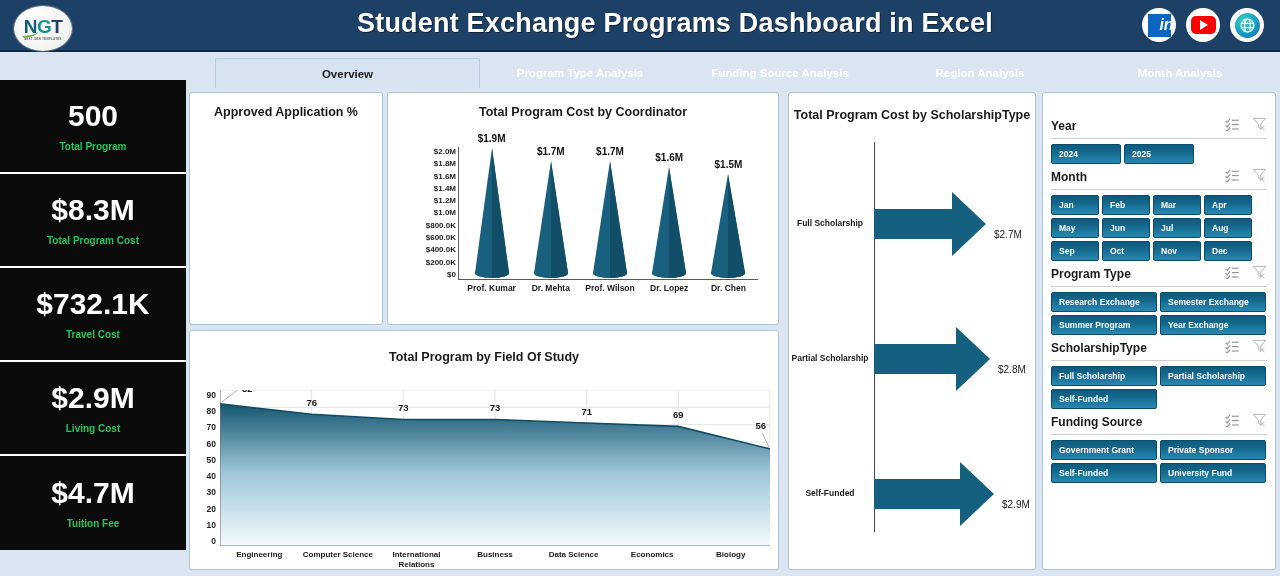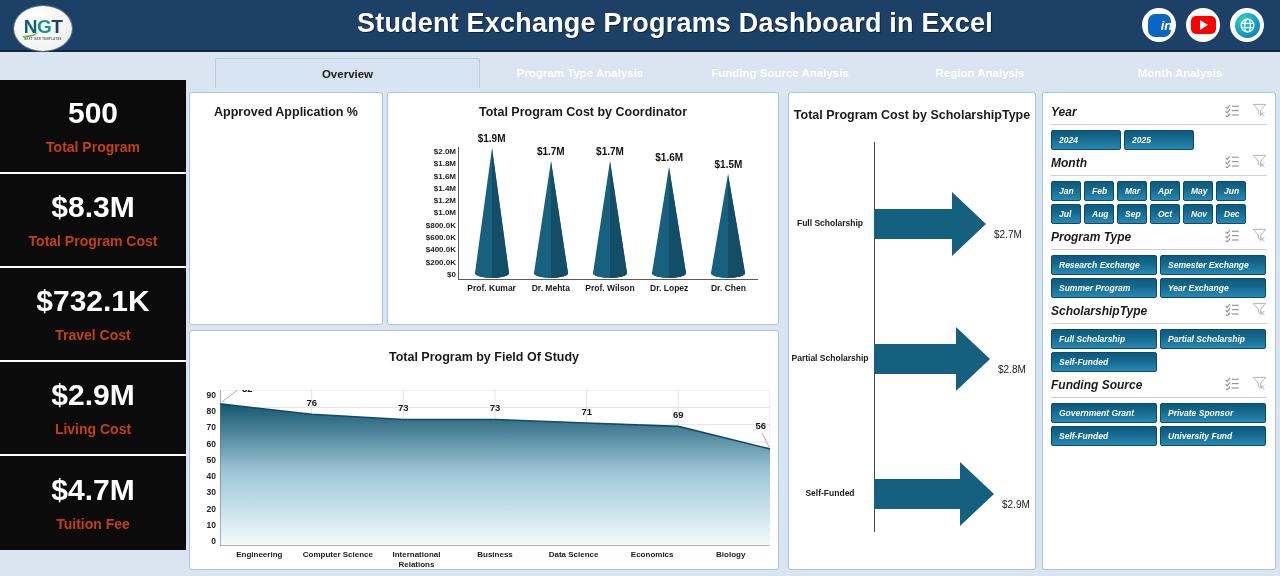--- a/index.html
+++ b/index.html
@@ -41,22 +41,22 @@
     position: absolute; left: 8px; top: 24px; width: 16px; height: 7px;
     border-bottom: 2px solid #6cb33f; border-radius: 0 0 60% 20%;
     transform: rotate(-8deg);
   }
 
   .socials { position: absolute; right: 16px; top: 8px; display: flex; gap: 10px; }
   .social {
     width: 34px; height: 34px; border-radius: 50%; background: #ffffff;
     display: flex; align-items: center; justify-content: center;
   }
-  .s-in { width: 23px; height: 23px; border-radius: 7px; background: #0a66c2;
-          color: #fff; font-size: 13px; font-weight: bold; display:flex;
+  .s-in { width: 23px; height: 23px; border-radius: 0; background: #0a66c2;
+          color: #fff; font-size: 16px; font-weight: bold; display:flex;
           align-items:center; justify-content:center; font-style: italic; padding-left: 15px;}
   .s-yt { width: 25px; height: 18px; border-radius: 5px; background: #ff0000;
           display:flex; align-items:center; justify-content:center; }
   .s-yt-tri { width: 0; height: 0; border-left: 8px solid #fff;
               border-top: 5px solid transparent; border-bottom: 5px solid transparent; margin-left:2px;}
   .s-web { width: 25px; height: 25px; border-radius: 50%;
            background: radial-gradient(circle at 35% 30%, #34d3c2 0%, #1aa7c6 45%, #1565a8 100%);
            display:flex; align-items:center; justify-content:center; color:#fff; font-size:15px; }
 
   
@@ -75,21 +75,21 @@
 
   
   .kpis { position: absolute; left: 0; top: 80px; width: 186px; height: 482px; }
   .kpi {
     position: relative; width: 186px; height: 94px; background: #0b0b0b;
     display: flex; flex-direction: column; align-items: center; justify-content: center;
     border-bottom: 2px solid #ffffff;
   }
   .kpi:last-child { border-bottom: none; }
   .kpi-value { font-size: 30px; font-weight: bold; color: #ffffff; line-height: 1.05; }
-  .kpi-label { font-size: 14px; font-weight: bold; color: #c2410c; margin-top: 10px; }
+  .kpi-label { font-size: 10px; font-weight: bold; color: #22c55e; margin-top: 10px; }
 
   
   .card {
     position: absolute; background: #ffffff;
     border: 1px solid #a9c6dd; border-radius: 3px;
   }
   .card-title {
     text-align: center; font-size: 12.5px; font-weight: bold; color: #1a1a1a;
     font-family: "Liberation Sans", sans-serif;
   }
@@ -183,36 +183,36 @@
   .arrow-lbl {
     position:absolute; left:0; width:82px; top:50%; transform: translateY(-50%);
     text-align:center; font-size:8.5px; font-weight:bold; color:#1a1a1a; line-height:1.3;
   }
   .arrow-val {
     position:absolute; top:50%; transform: translateY(-50%);
     font-size:10px; font-weight:normal; color:#1a1a1a;margin-top:10px;
   }
 
   
-  #slicers { left: 1042px; top: 92px; width: 234px; height: 478px; padding: 6px 8px; overflow: hidden; font-style: italic; }
+  #slicers { left: 1042px; top: 92px; width: 234px; height: 478px; padding: 20px 8px; overflow: hidden; }
   .slicer-head { display: flex; align-items: center; justify-content: space-between; margin-top: 4px; }
   .slicer-title { font-size: 12px; font-weight: bold; color: #1a1a1a; }
   .slicer-icons { display: flex; gap: 12px; align-items: center; }
   .icon-multi, .icon-clear { width: 15px; height: 14px; opacity: .75; }
   .slicer-rule { height: 1px; background: #cfcfcf; margin: 3px 0 5px 0; }
   .chips { display: flex; flex-wrap: wrap; gap: 3px; }
   .chip {
     height: 20px; display: flex; align-items: center; padding: 0 7px;
     font-size: 8.5px; font-weight: bold; color: #ffffff;
     background: linear-gradient(180deg,#0d5a7e 0%, #15678c 40%, #1d79a1 70%, #2a87ae 100%);
     border: 1px solid #0a4c6b; border-radius: 2px; cursor: pointer;
     white-space: nowrap; overflow: hidden;
   }
   .chip.w-year { width: 70px; }
-  .chip.w-month { width: 30px; }
+  .chip.w-month { width: 48px; }
   .chip.w-half { width: 106px; }
 </style>
 </head>
 <body>
 
 <div id="app">
 
   <div class="header">
     <div class="logo">
       <div class="logo-main"><span class="logo-n">N</span><span class="logo-g">G</span><span class="logo-t">T</span></div>

